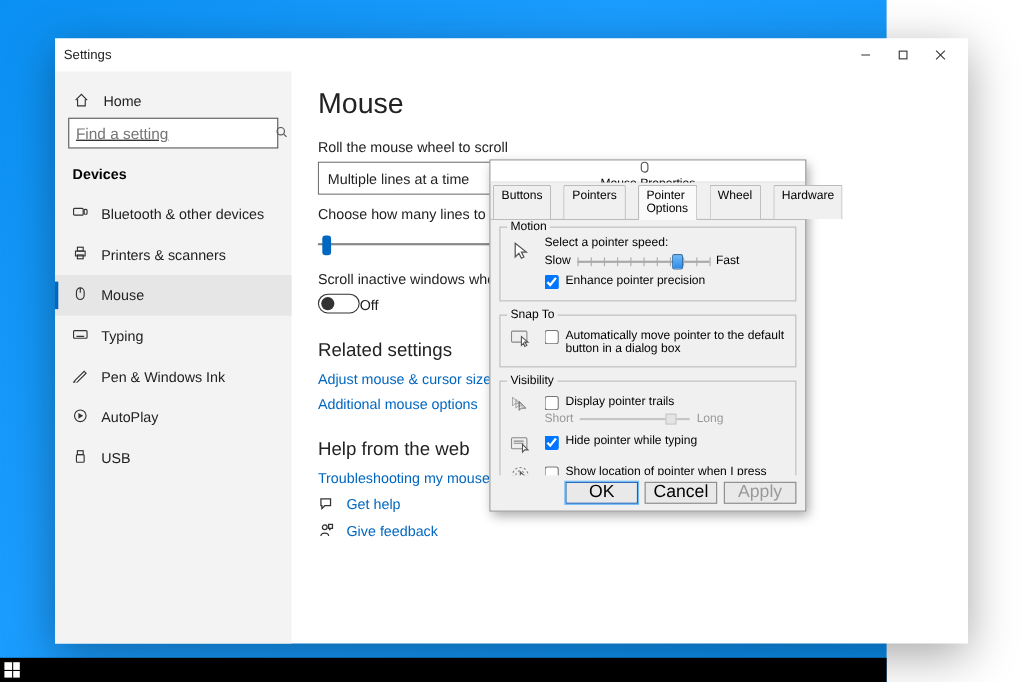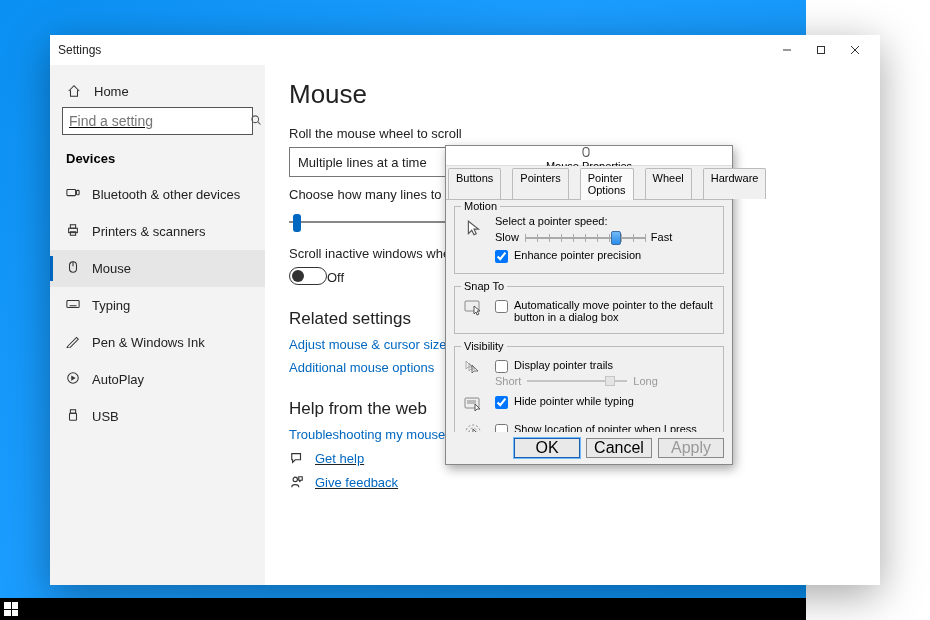--- a/index.html
+++ b/index.html
@@ -68,21 +68,21 @@
   .slider-h .track { position:absolute; left:0; right:0; top:13px; height:2px; background:#888; }
   .slider-h .thumb { position:absolute; top:6px; width:8px; height:18px; background:#0067c0; border-radius:3px; left:4px; }
   .toggle {
     display:flex; align-items:flex-end; margin-top: 6px; font-size: 13px;
   }
   .toggle .switch { width: 38px; height: 18px; border:1px solid #333; border-radius: 10px; position:relative; }
   .toggle .switch::after { content:""; position:absolute; width:12px; height:12px; border-radius:50%; background:#333; top:2px; left:2px; }
 
   .subhead { font-size: 17px; font-weight: 400; margin-top: 24px; margin-bottom: 8px; color:#222; }
   .link { color: #0067c0; font-size: 13px; display:block; margin: 8px 0; cursor:pointer; }
-  .link-row { display:flex; align-items:center; gap:10px; margin:8px 0;text-decoration:underline; }
+  .link-row { display:flex; align-items:center; gap:10px; margin:8px 0; }
   .link-row .icon { width:16px; height:16px; color:#333; display:flex; align-items:center; justify-content:center; }
 
   
   .mouse-dialog {
     position: absolute; left: 445px; top: 145px; width: 288px; height: 320px;
     background: #f0f0f0; border: 1px solid #888; box-shadow: 2px 4px 10px rgba(0,0,0,.35);
     font-size: 11px; color:#000;
     display:flex; flex-direction:column;
   }
   .mouse-dialog .dlg-titlebar {

